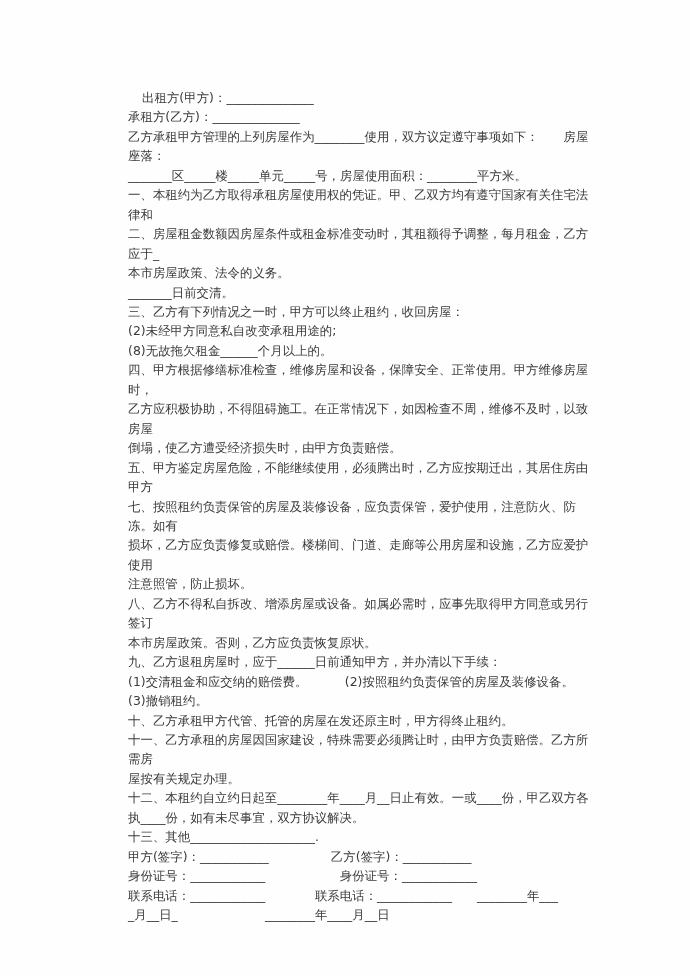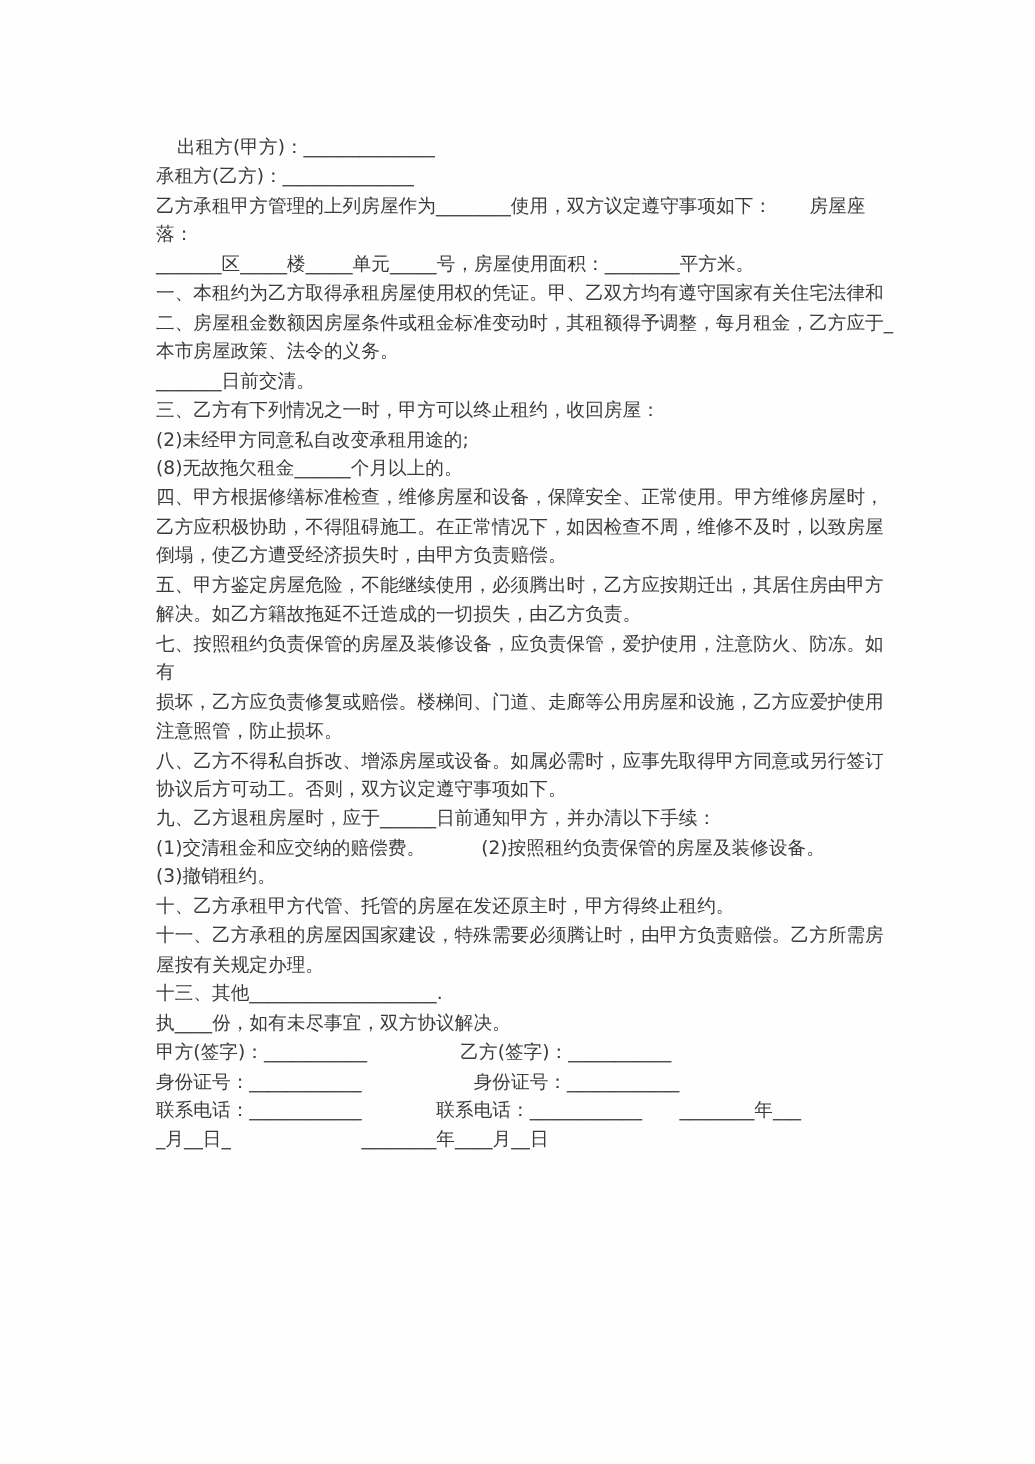--- a/index.html
+++ b/index.html
@@ -28,20 +28,21 @@
     width: 492px;
   }
   .ln {
     font-size: 12.4px;
     line-height: 19.45px;
     color: #3a3a3a;
     letter-spacing: 0.05px;
     white-space: pre-wrap;
     word-break: break-all;
     font-family: "DejaVu Sans", "Liberation Sans", sans-serif;
+    margin-left: 24px;
   }
   .ln.indent-1 { text-indent: 14px; }
 </style>
 </head>
 <body>
 
 <div class="page">
   <div class="doc-body">
 
     <div class="ln indent-1">出租方(甲方)：______________</div>
@@ -52,33 +53,33 @@
     <div class="ln">二、房屋租金数额因房屋条件或租金标准变动时，其租额得予调整，每月租金，乙方应于_</div>
     <div class="ln">本市房屋政策、法令的义务。</div>
     <div class="ln">_______日前交清。</div>
     <div class="ln">三、乙方有下列情况之一时，甲方可以终止租约，收回房屋：</div>
     <div class="ln">(2)未经甲方同意私自改变承租用途的;</div>
     <div class="ln">(8)无故拖欠租金______个月以上的。</div>
     <div class="ln">四、甲方根据修缮标准检查，维修房屋和设备，保障安全、正常使用。甲方维修房屋时，</div>
     <div class="ln">乙方应积极协助，不得阻碍施工。在正常情况下，如因检查不周，维修不及时，以致房屋</div>
     <div class="ln">倒塌，使乙方遭受经济损失时，由甲方负责赔偿。</div>
     <div class="ln">五、甲方鉴定房屋危险，不能继续使用，必须腾出时，乙方应按期迁出，其居住房由甲方</div>
-    <div class="ln">解决。如乙方籍故拖延不迁造成的一切损失，由乙方负责。</div>
     <div class="ln">七、按照租约负责保管的房屋及装修设备，应负责保管，爱护使用，注意防火、防冻。如有</div>
     <div class="ln">损坏，乙方应负责修复或赔偿。楼梯间、门道、走廊等公用房屋和设施，乙方应爱护使用</div>
     <div class="ln">注意照管，防止损坏。</div>
     <div class="ln">八、乙方不得私自拆改、增添房屋或设备。如属必需时，应事先取得甲方同意或另行签订</div>
-    <div class="ln">协议后方可动工。否则，双方议定遵守事项如下。</div>
+    <div class="ln">本市房屋政策。否则，乙方应负责恢复原状。</div>
     <div class="ln">九、乙方退租房屋时，应于______日前通知甲方，并办清以下手续：</div>
     <div class="ln">(1)交清租金和应交纳的赔偿费。　　　(2)按照租约负责保管的房屋及装修设备。</div>
     <div class="ln">(3)撤销租约。</div>
     <div class="ln">十、乙方承租甲方代管、托管的房屋在发还原主时，甲方得终止租约。</div>
     <div class="ln">十一、乙方承租的房屋因国家建设，特殊需要必须腾让时，由甲方负责赔偿。乙方所需房</div>
     <div class="ln">屋按有关规定办理。</div>
+    <div class="ln">十二、本租约自立约日起至________年____月__日止有效。一或____份，甲乙双方各</div>
+    <div class="ln">执____份，如有未尽事宜，双方协议解决。</div>
     <div class="ln">十三、其他____________________.</div>
-    <div class="ln">执____份，如有未尽事宜，双方协议解决。</div>
     <div class="ln">甲方(签字)：___________　　　　　乙方(签字)：___________</div>
     <div class="ln">身份证号：____________　　　　　　身份证号：____________</div>
     <div class="ln">联系电话：____________　　　　联系电话：____________　　________年___</div>
     <div class="ln">_月__日_　　　　　　　________年____月__日</div>
 
   </div>
 </div>
 
 </body></html>

